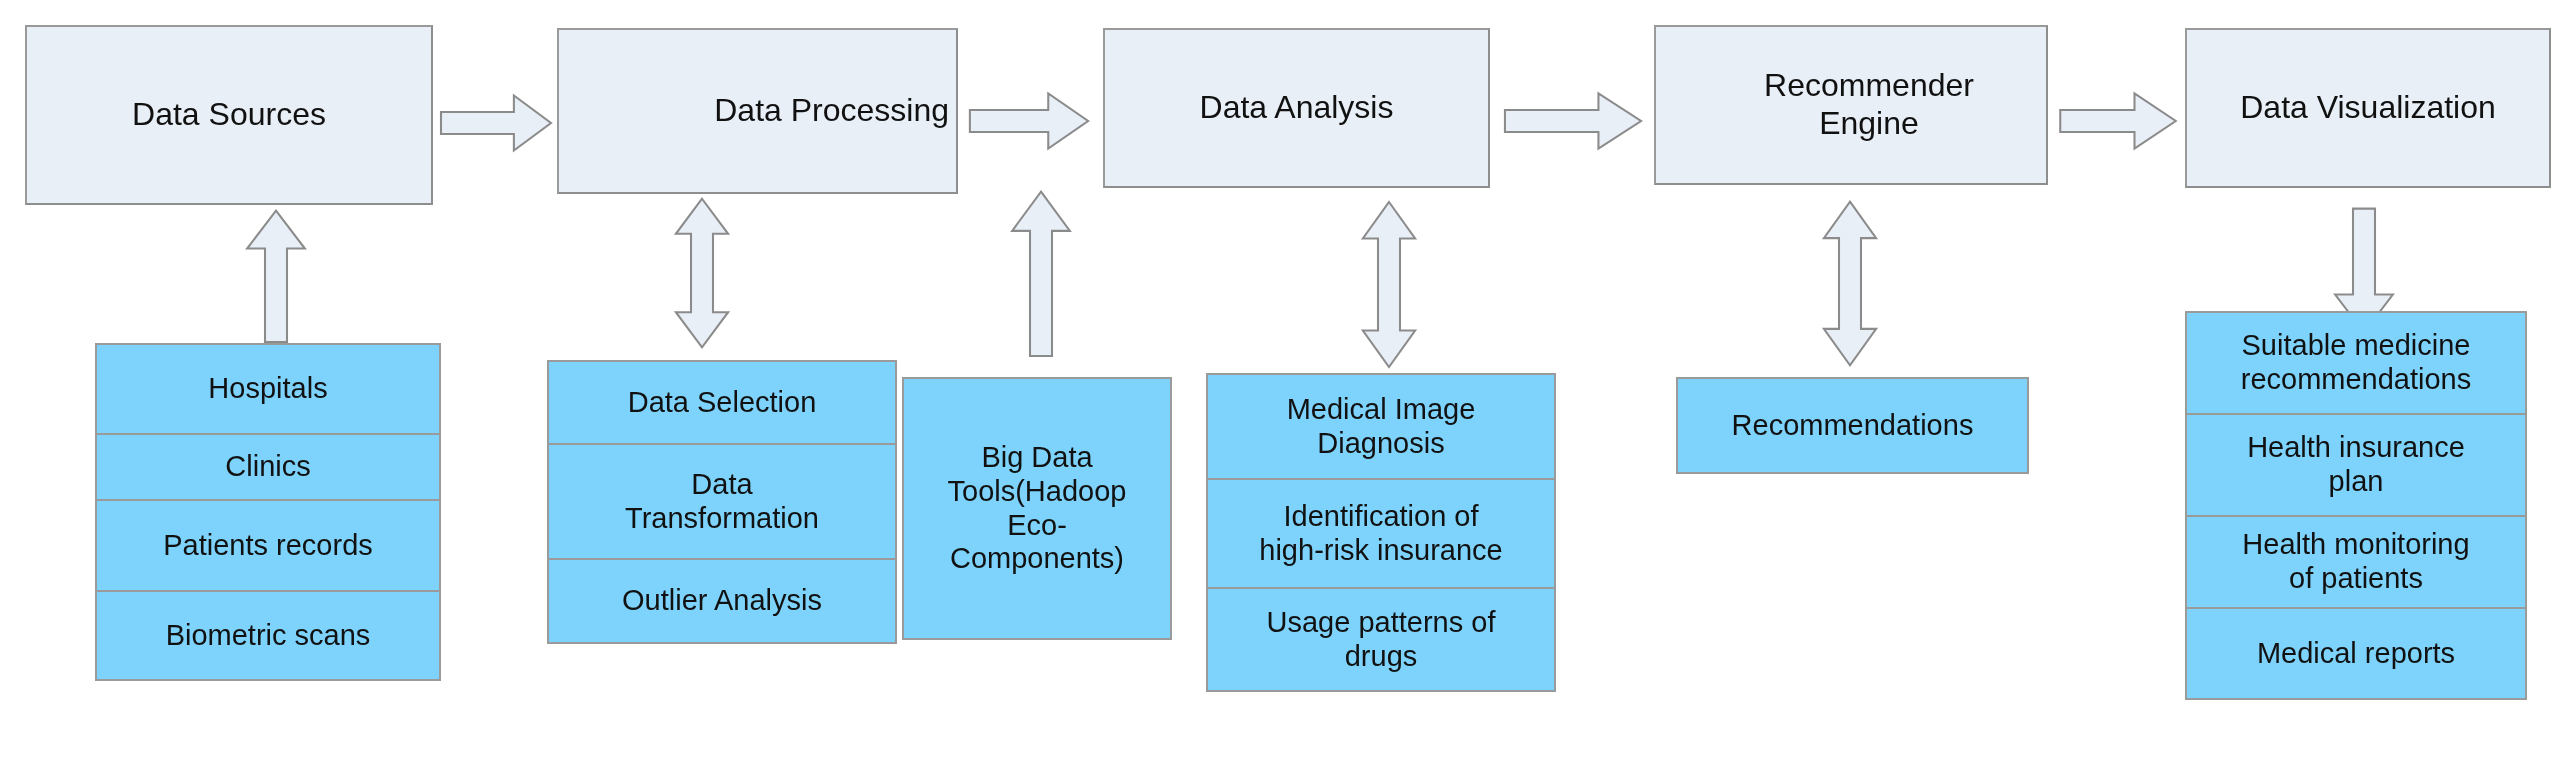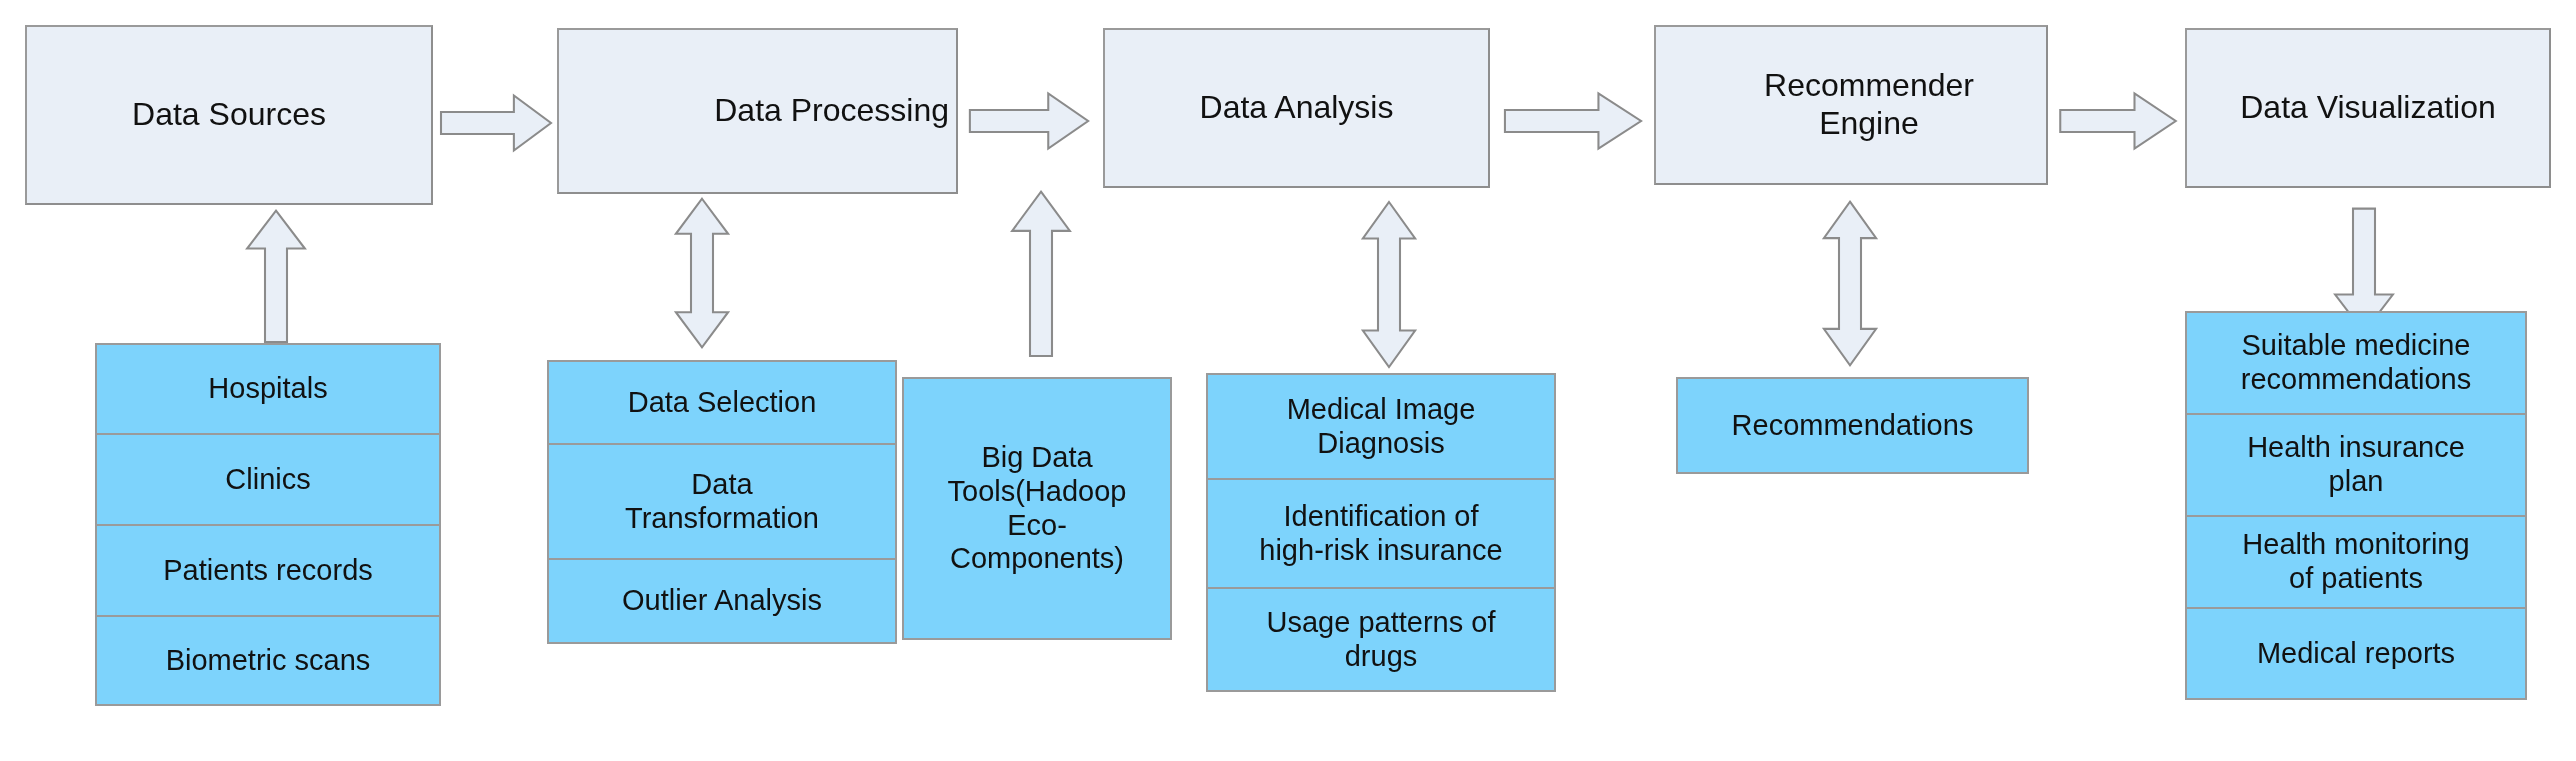--- a/index.html
+++ b/index.html
@@ -159,21 +159,21 @@
   <div class="arrow" style="left:2331px; top:205px;">
     <svg width="66" height="131" viewBox="0 0 96 190">
       <polygon class="ashape" points="32,5 64,5 64,130 90,130 48,185 6,130 32,130"></polygon>
     </svg>
   </div>
 
   <div class="group" style="left:95px; top:343px; width:346px;">
     <div class="cell" style="height:90px;">
       <span>Hospitals</span>
     </div>
-    <div class="cell" style="height:91px;">
+    <div class="cell" style="height:66px;">
       <span>Clinics</span>
     </div>
     <div class="cell" style="height:91px;">
       <span>Patients records</span>
     </div>
     <div class="cell" style="height:91px;">
       <span>Biometric scans</span>
     </div>
   </div>
 

